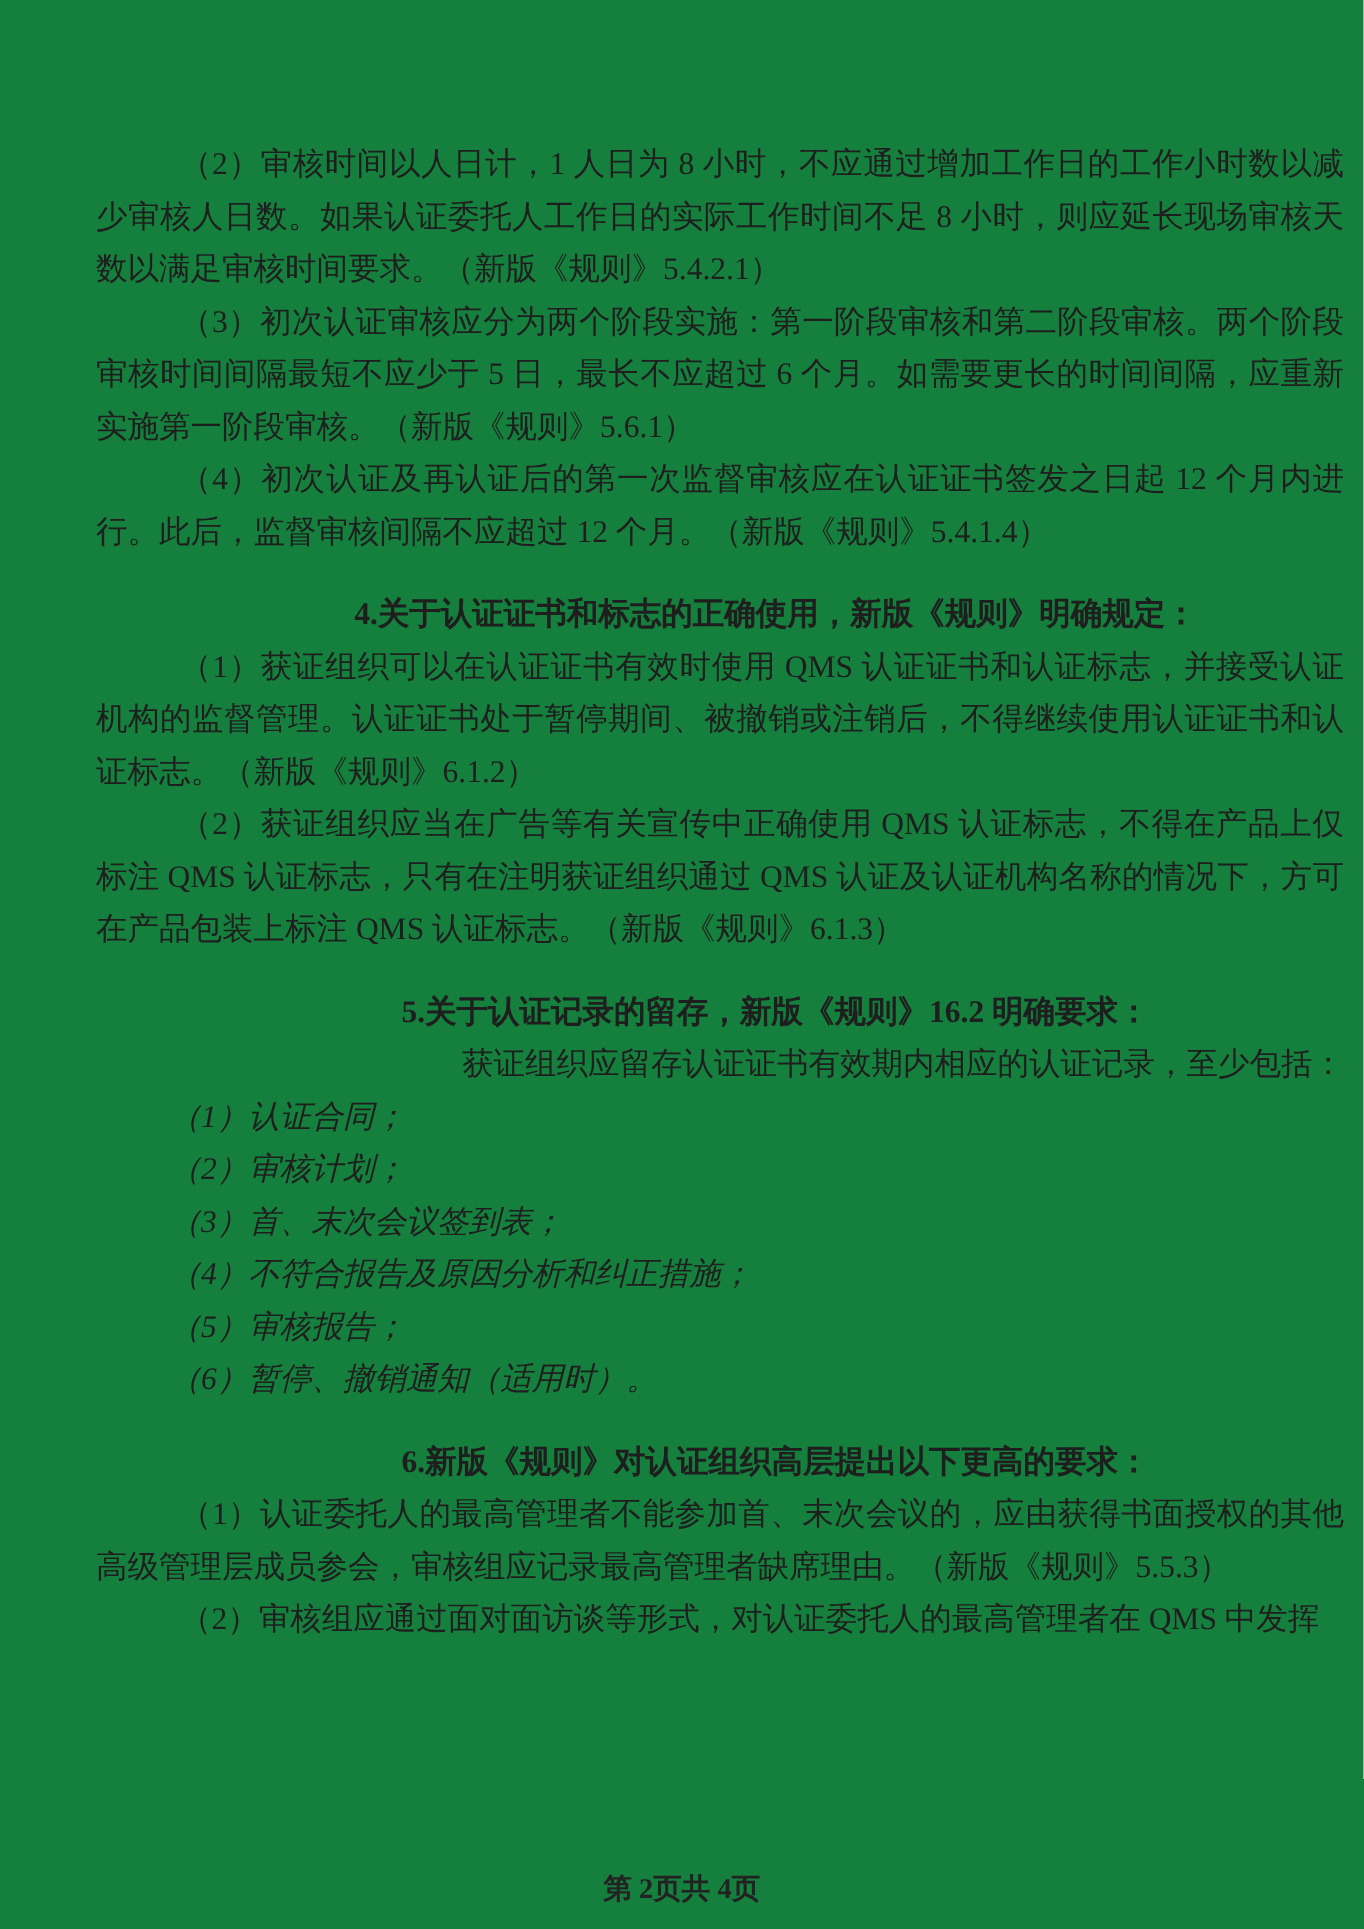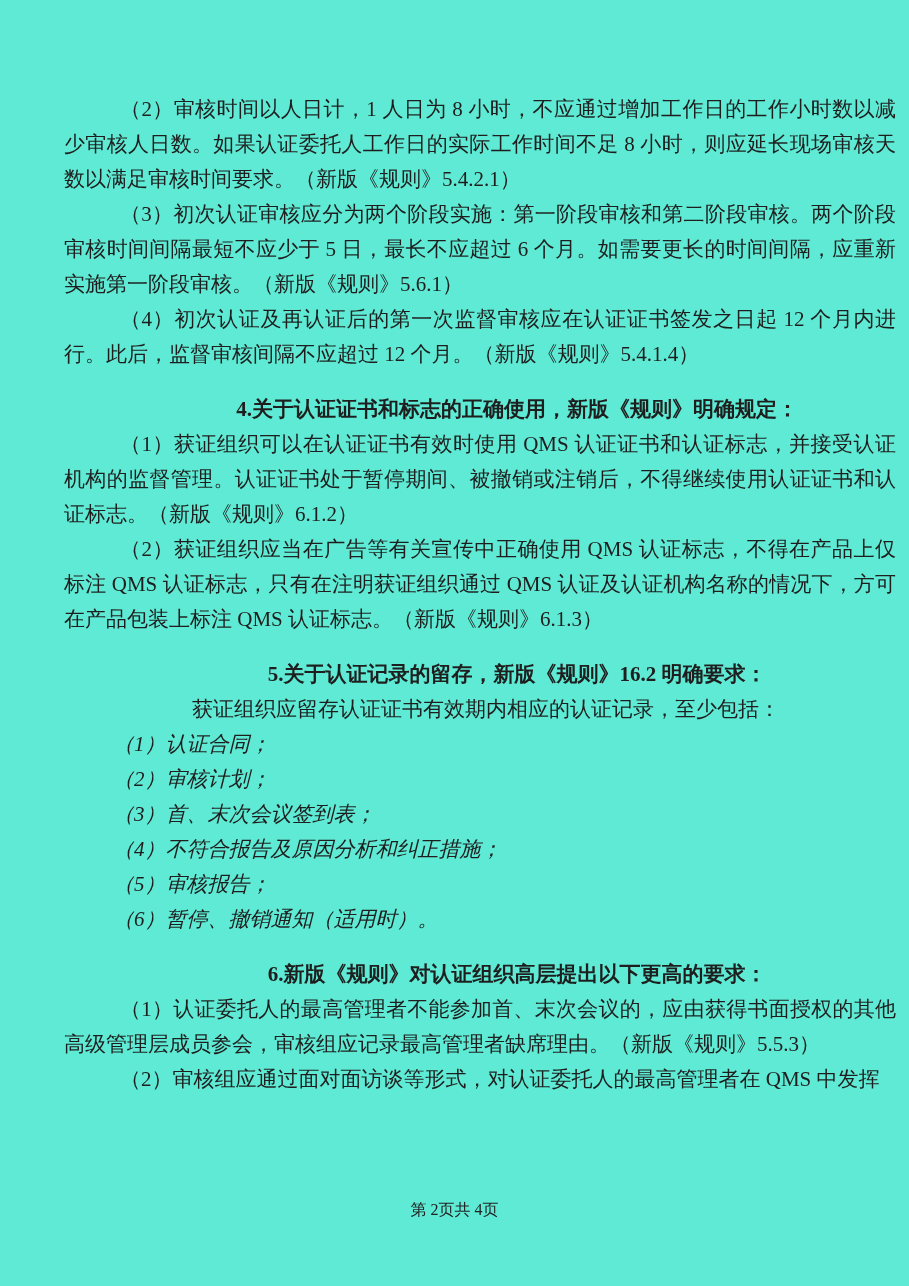--- a/index.html
+++ b/index.html
@@ -4,21 +4,21 @@
 <style>
   html, body {
     margin: 0;
     padding: 0;
     background: #ffffff;
   }
   .page {
     position: relative;
     width: 909px;
     height: 1286px;
-    background: #5eead4;
+    background: #15803d;
     overflow: hidden;
     font-family: "Liberation Serif", "DejaVu Serif", serif;
     color: #1e1e1e;
   }
   .doc-body {
     position: absolute;
     left: 64px;
     top: 0;
     width: 832px;
     padding-top: 92px;
@@ -34,36 +34,37 @@
     text-indent: 56px;
   }
   .doc-body p.heading {
     text-indent: 74px;
     font-weight: bold;
     margin-top: 20px;
     text-align: center;
   }
   .doc-body p.intro {
     text-indent: 12px;
-    text-align: center;
+    text-align: right;
   }
   .doc-body p.item {
     text-indent: 49px;
     text-align: left;
     font-style: italic;
   }
   .page-footer {
     position: absolute;
     left: 0;
-    top: 1198px;
+    top: 1248px;
     width: 100%;
     text-align: center;
-    font-size: 16px;
+    font-size: 19px;
     line-height: 24px;
     color: #222222;
+    font-weight: bold;
   }
 </style>
 </head>
 <body>
 
 <div class="page">
   <div class="doc-body">
       <p class="para">（2）审核时间以人日计，1 人日为 8 小时，不应通过增加工作日的工作小时数以减少审核人日数。如果认证委托人工作日的实际工作时间不足 8 小时，则应延长现场审核天数以满足审核时间要求。（新版《规则》5.4.2.1）</p>
       <p class="para">（3）初次认证审核应分为两个阶段实施：第一阶段审核和第二阶段审核。两个阶段审核时间间隔最短不应少于 5 日，最长不应超过 6 个月。如需要更长的时间间隔，应重新实施第一阶段审核。（新版《规则》5.6.1）</p>
       <p class="para">（4）初次认证及再认证后的第一次监督审核应在认证证书签发之日起 12 个月内进行。此后，监督审核间隔不应超过 12 个月。（新版《规则》5.4.1.4）</p>

